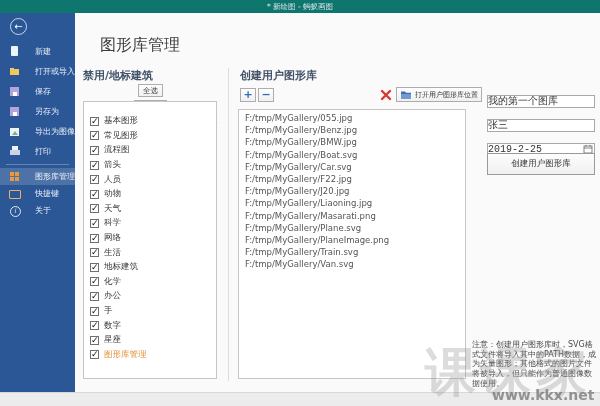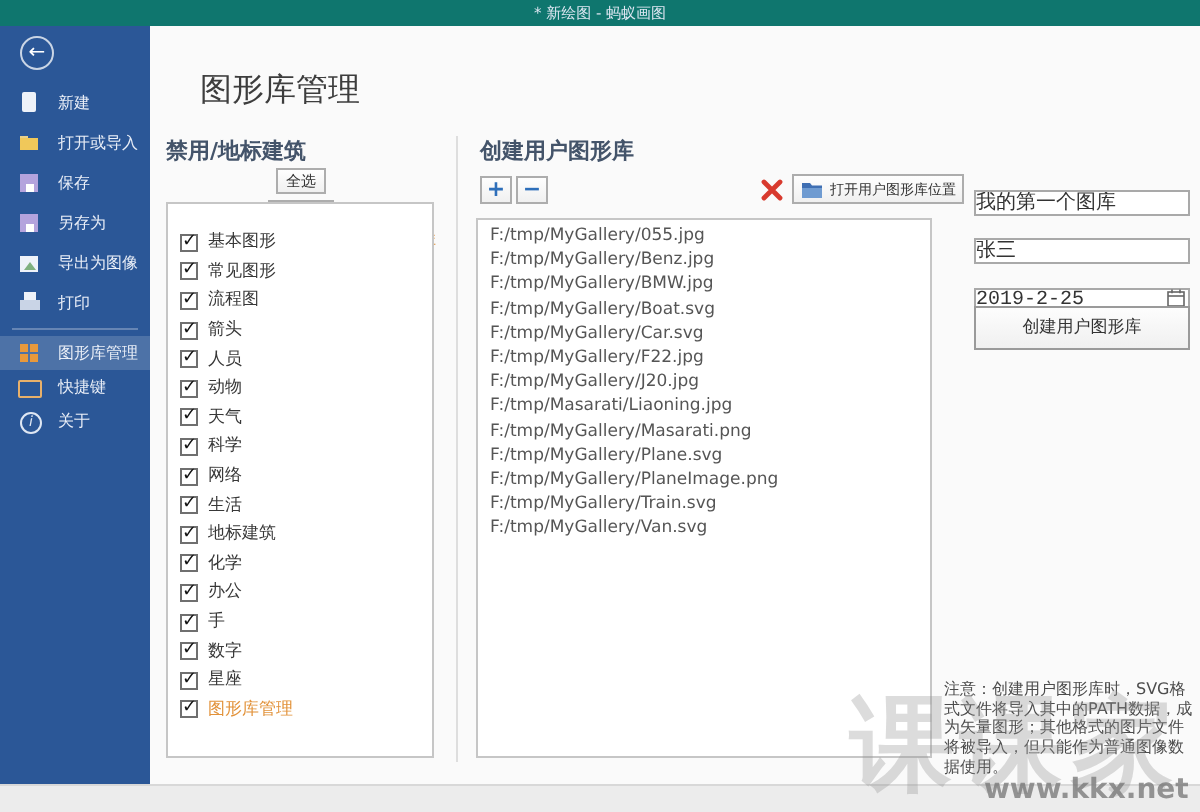--- a/index.html
+++ b/index.html
@@ -9,21 +9,21 @@
 
   
   .titlebar { position:absolute; left:0; top:0; width:600px; height:13px; background:#0f766e;
               color:#dfe7f3; font-size:7.5px; text-align:center; line-height:13px; }
 
   
   .sidebar { position:absolute; left:0; top:13px; width:75px; height:379px; background:#2b5797; }
   .back-btn { position:absolute; left:10px; top:5px; width:17px; height:17px; border:1px solid rgba(255,255,255,.75);
               border-radius:50%; color:#fff; font-size:10px; text-align:center; line-height:15px; cursor:pointer; }
   .nav { position:absolute; left:0; top:28px; width:75px; }
-  .side-item { display:flex; align-items:center; gap:9px; height:20px; padding-left:9px; color:#e9eef7;
+  .side-item { display:flex; align-items:center; gap:15px; height:20px; padding-left:9px; color:#e9eef7;
                font-size:8px; cursor:pointer; white-space:nowrap; }
   .nav2 .side-item { height:17px; }
   .side-item.active { background:rgba(255,255,255,.16); }
   .side-sep { height:1px; background:rgba(255,255,255,.28); margin:3px 6px; }
 
   
   .ic { width:11px; height:11px; flex:none; position:relative; display:inline-block; }
   .ic-new-icon::after { content:""; position:absolute; left:2px; top:0; width:7px; height:10px; background:#eef2f9; border-radius:1px; }
   .ic-open-icon::before { content:""; position:absolute; left:1px; top:2px; width:4px; height:2px; background:#e8d08a; }
   .ic-open-icon::after { content:""; position:absolute; left:1px; top:3px; width:9px; height:6px; background:#f0c85a; }
@@ -262,21 +262,21 @@
       </button>
     </div>
     <div class="file-list">
         <div class="file-row">F:/tmp/MyGallery/055.jpg</div>
         <div class="file-row">F:/tmp/MyGallery/Benz.jpg</div>
         <div class="file-row">F:/tmp/MyGallery/BMW.jpg</div>
         <div class="file-row">F:/tmp/MyGallery/Boat.svg</div>
         <div class="file-row">F:/tmp/MyGallery/Car.svg</div>
         <div class="file-row">F:/tmp/MyGallery/F22.jpg</div>
         <div class="file-row">F:/tmp/MyGallery/J20.jpg</div>
-        <div class="file-row">F:/tmp/Masarati/Liaoning.jpg</div>
+        <div class="file-row">F:/tmp/MyGallery/Liaoning.jpg</div>
         <div class="file-row">F:/tmp/MyGallery/Masarati.png</div>
         <div class="file-row">F:/tmp/MyGallery/Plane.svg</div>
         <div class="file-row">F:/tmp/MyGallery/PlaneImage.png</div>
         <div class="file-row">F:/tmp/MyGallery/Train.svg</div>
         <div class="file-row">F:/tmp/MyGallery/Van.svg</div>
       </div>
 
     <div class="form-col">
       <div class="form-field">
         <input type="text" value="我的第一个图库" style="">

